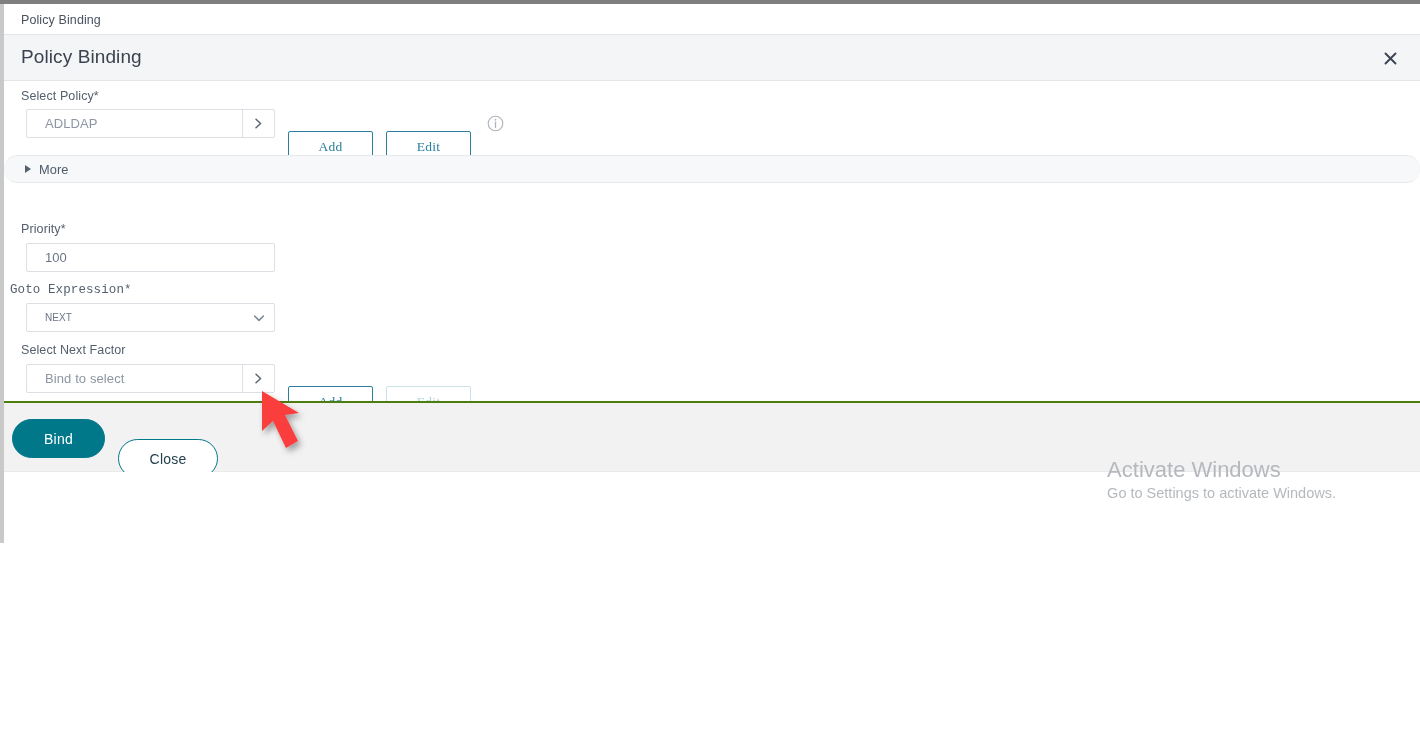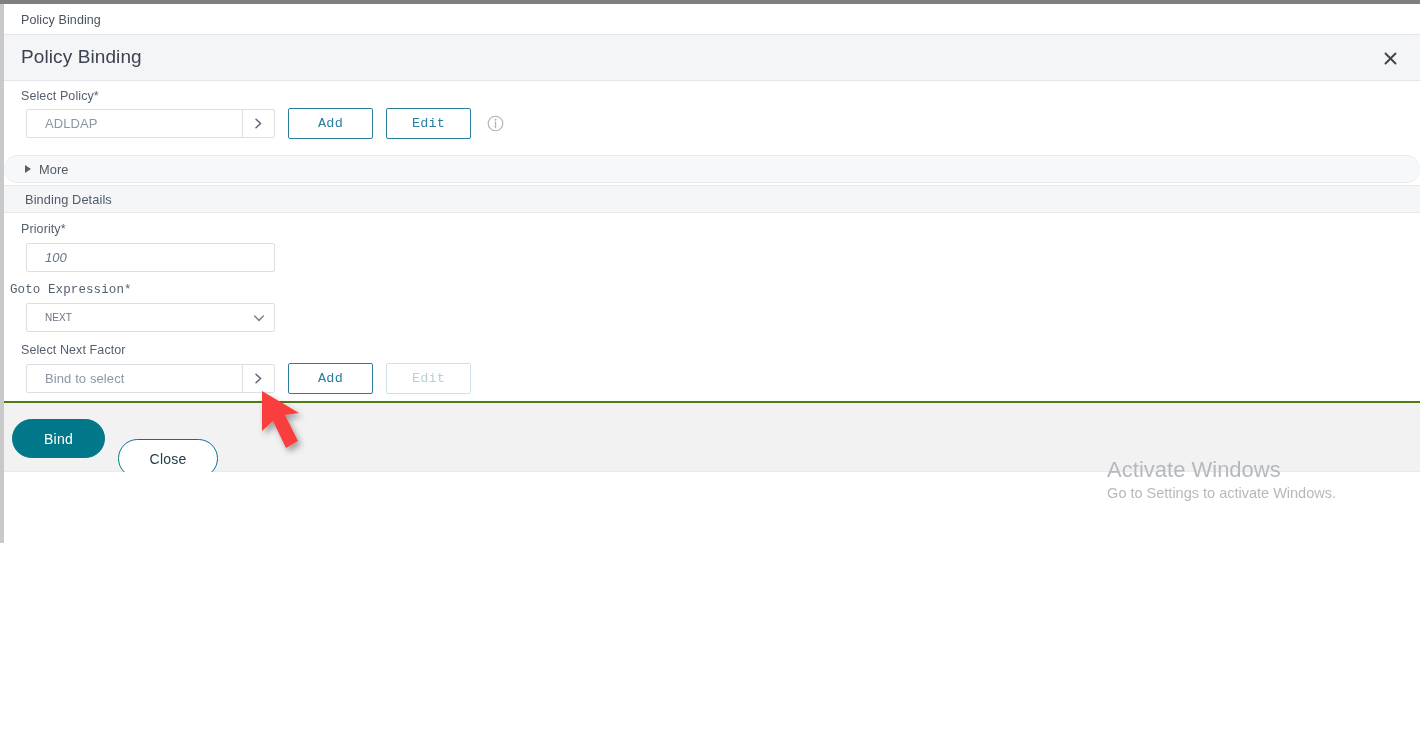--- a/index.html
+++ b/index.html
@@ -184,28 +184,29 @@
 
   
   .btn-outline {
     position: absolute;
     box-sizing: border-box;
     width: 85px; height: 31px;
     border: 1px solid #2a7f9e;
     border-radius: 2px;
     background: #ffffff;
     color: #2a7f9e;
-    font-family: Liberation Mono, monospace;
+    font-family: Liberation Serif, serif;
     font-size: 13.5px;
     letter-spacing: .2px;
     cursor: pointer;
     display: flex;
     align-items: center;
     justify-content: center;
     padding: 0;
+    margin-top: 23px;
   }
   .btn-outline.disabled {
     border-color: #cfe1e8;
     color: #b3d1dd;
     cursor: default;
   }
 
   .info-icon {
     position: absolute;
     width: 17px; height: 17px;
@@ -368,28 +369,25 @@
         <path d="M8.5 7.2 L8.5 12.4" stroke="#aeb4bc" stroke-width="1.3" stroke-linecap="round"></path>
       </svg>
     </span>
   </div>
 
   <div class="band band-more" style="top:155px;border-radius:14px;">
     <span class="caret" style="margin-left:21px;"></span>
     <span class="band-label">More</span>
   </div>
 
-  <div class="band band-details" style="top:185px;">
-    <span class="band-label" style="margin-left:21px;">Binding Details</span>
-  </div>
 
   <div style="position:absolute; left:4px; top:213px; width:1416px; height:188px; background:#ffffff;">
 
     <span class="field-label" style="left:17px; top:9px;">Priority*</span>
-    <input class="text-input" style="left: 22px; top: 30px; width: 249px; font-style: italic;" type="text" value="100">
+    <input class="text-input" style="left: 22px; top: 30px; width: 249px;" type="text" value="100">
 
     <span class="field-label" style="left:6px; top:70px;font-family:Liberation Mono, monospace;">Goto Expression*</span>
     <div class="select-box" style="left:22px; top:90px;">
       <span class="select-value">NEXT</span>
       <span class="select-chev">
         <svg width="14" height="14" viewBox="0 0 14 14" aria-hidden="true">
           <path d="M2.6 5 L7 9.4 L11.4 5" stroke="#7b8694" stroke-width="1.5" fill="none" stroke-linecap="round" stroke-linejoin="round"></path>
         </svg>
       </span>
     </div>

